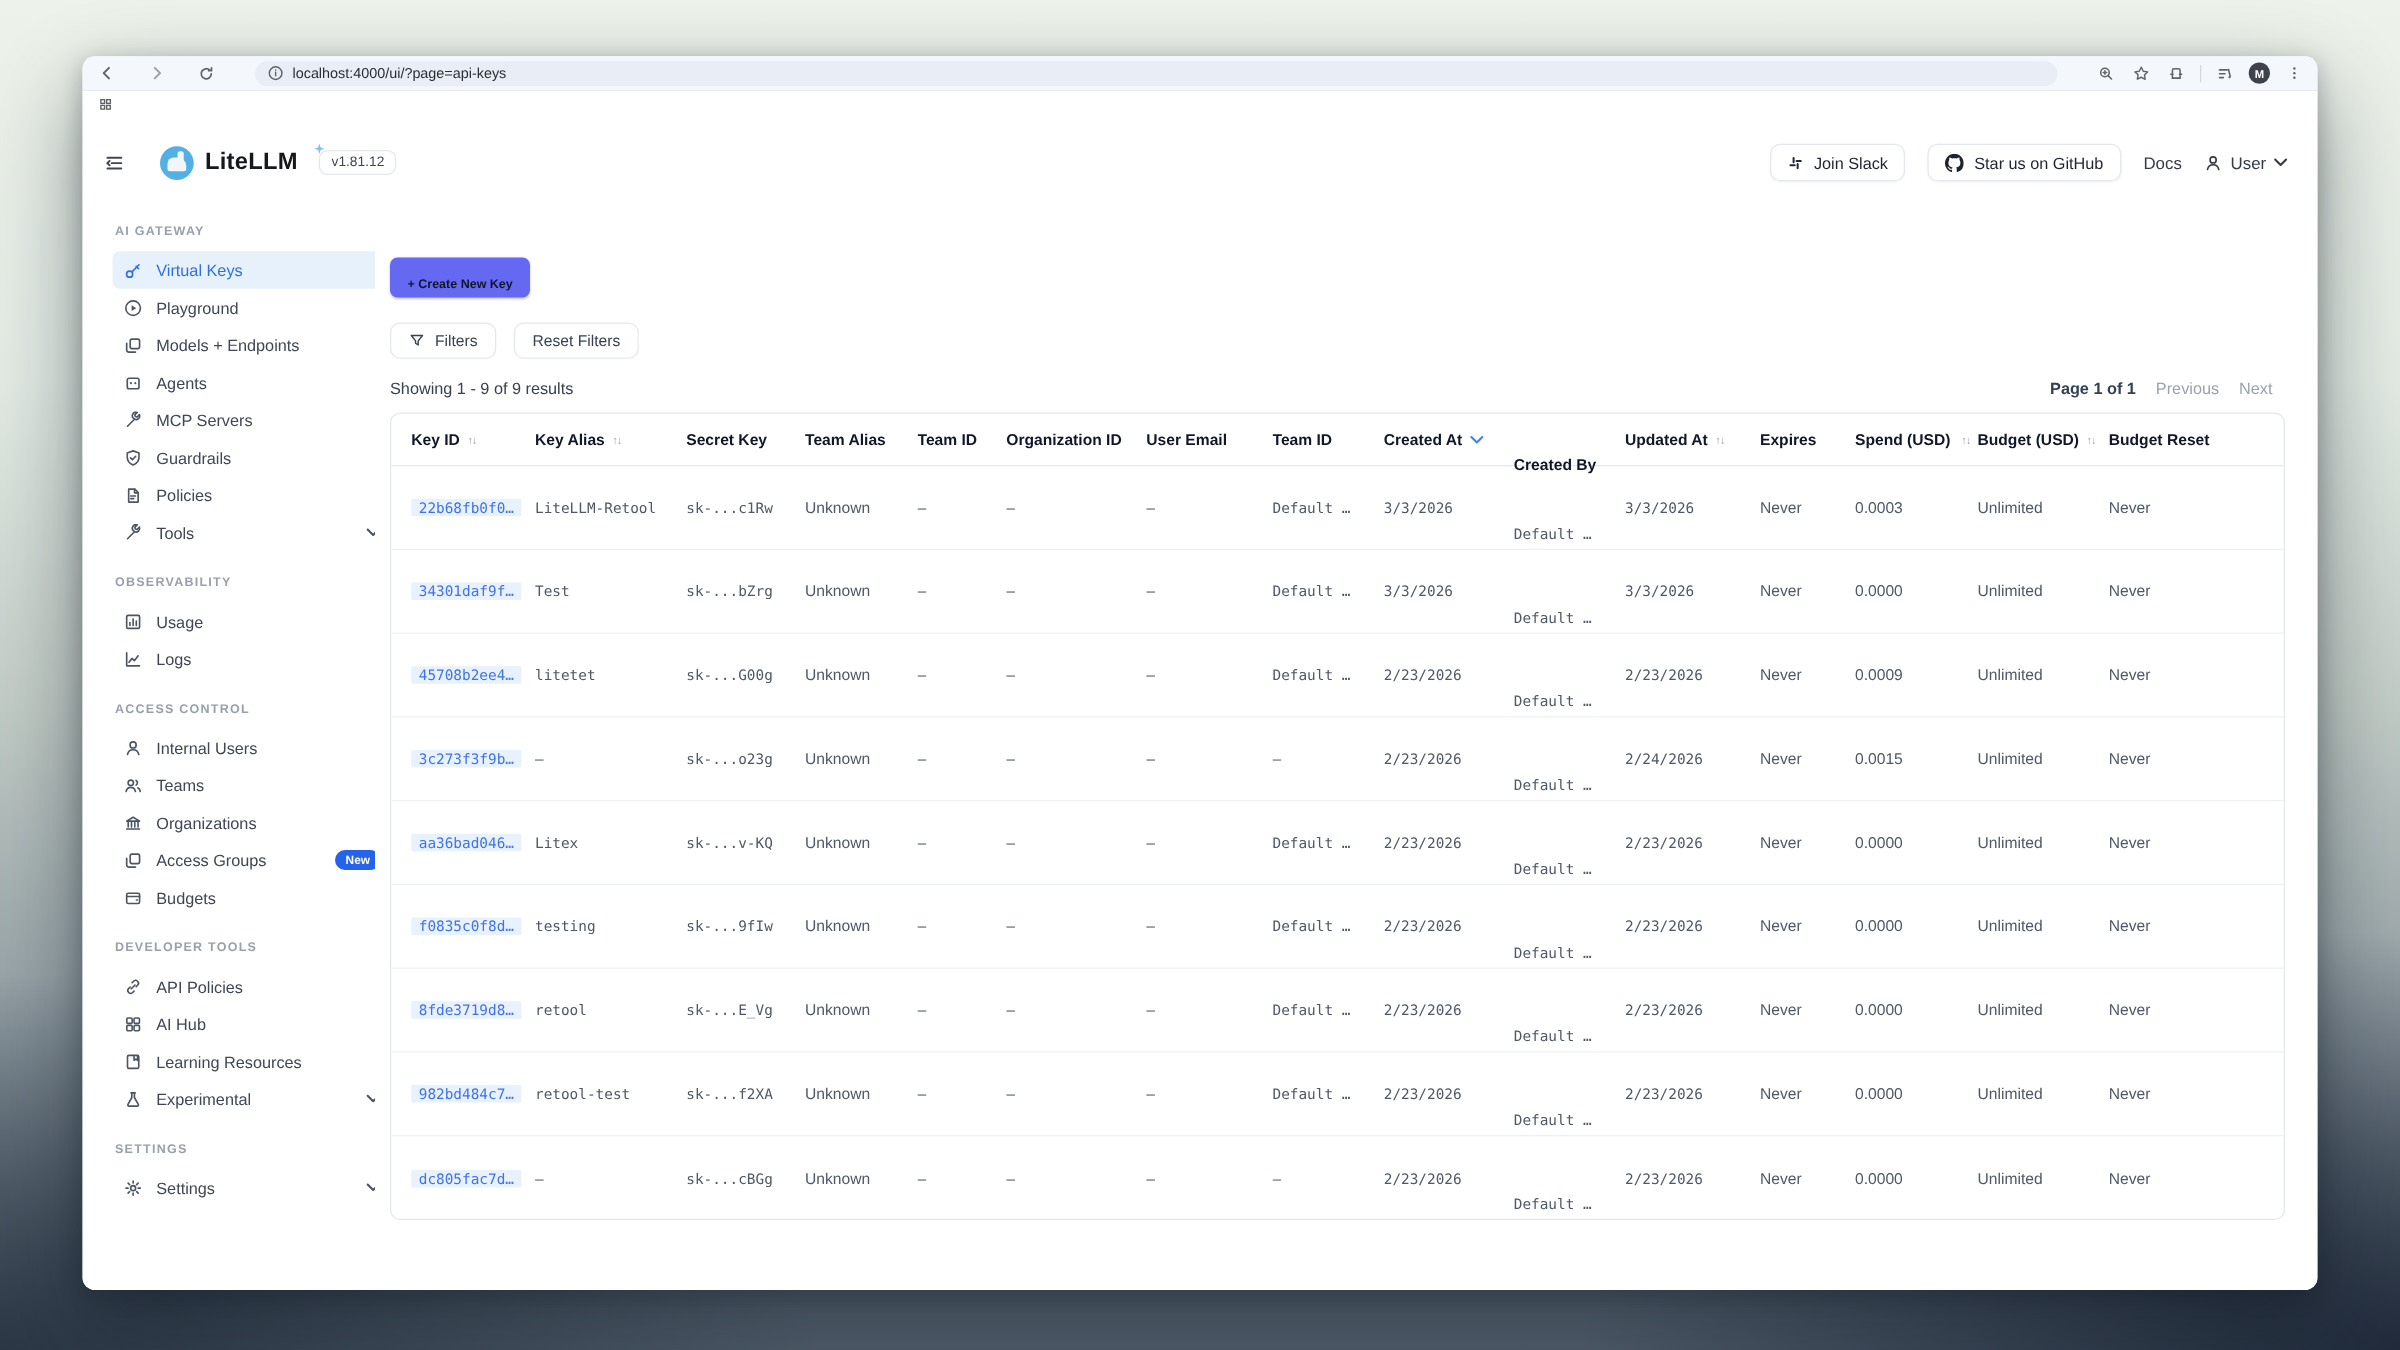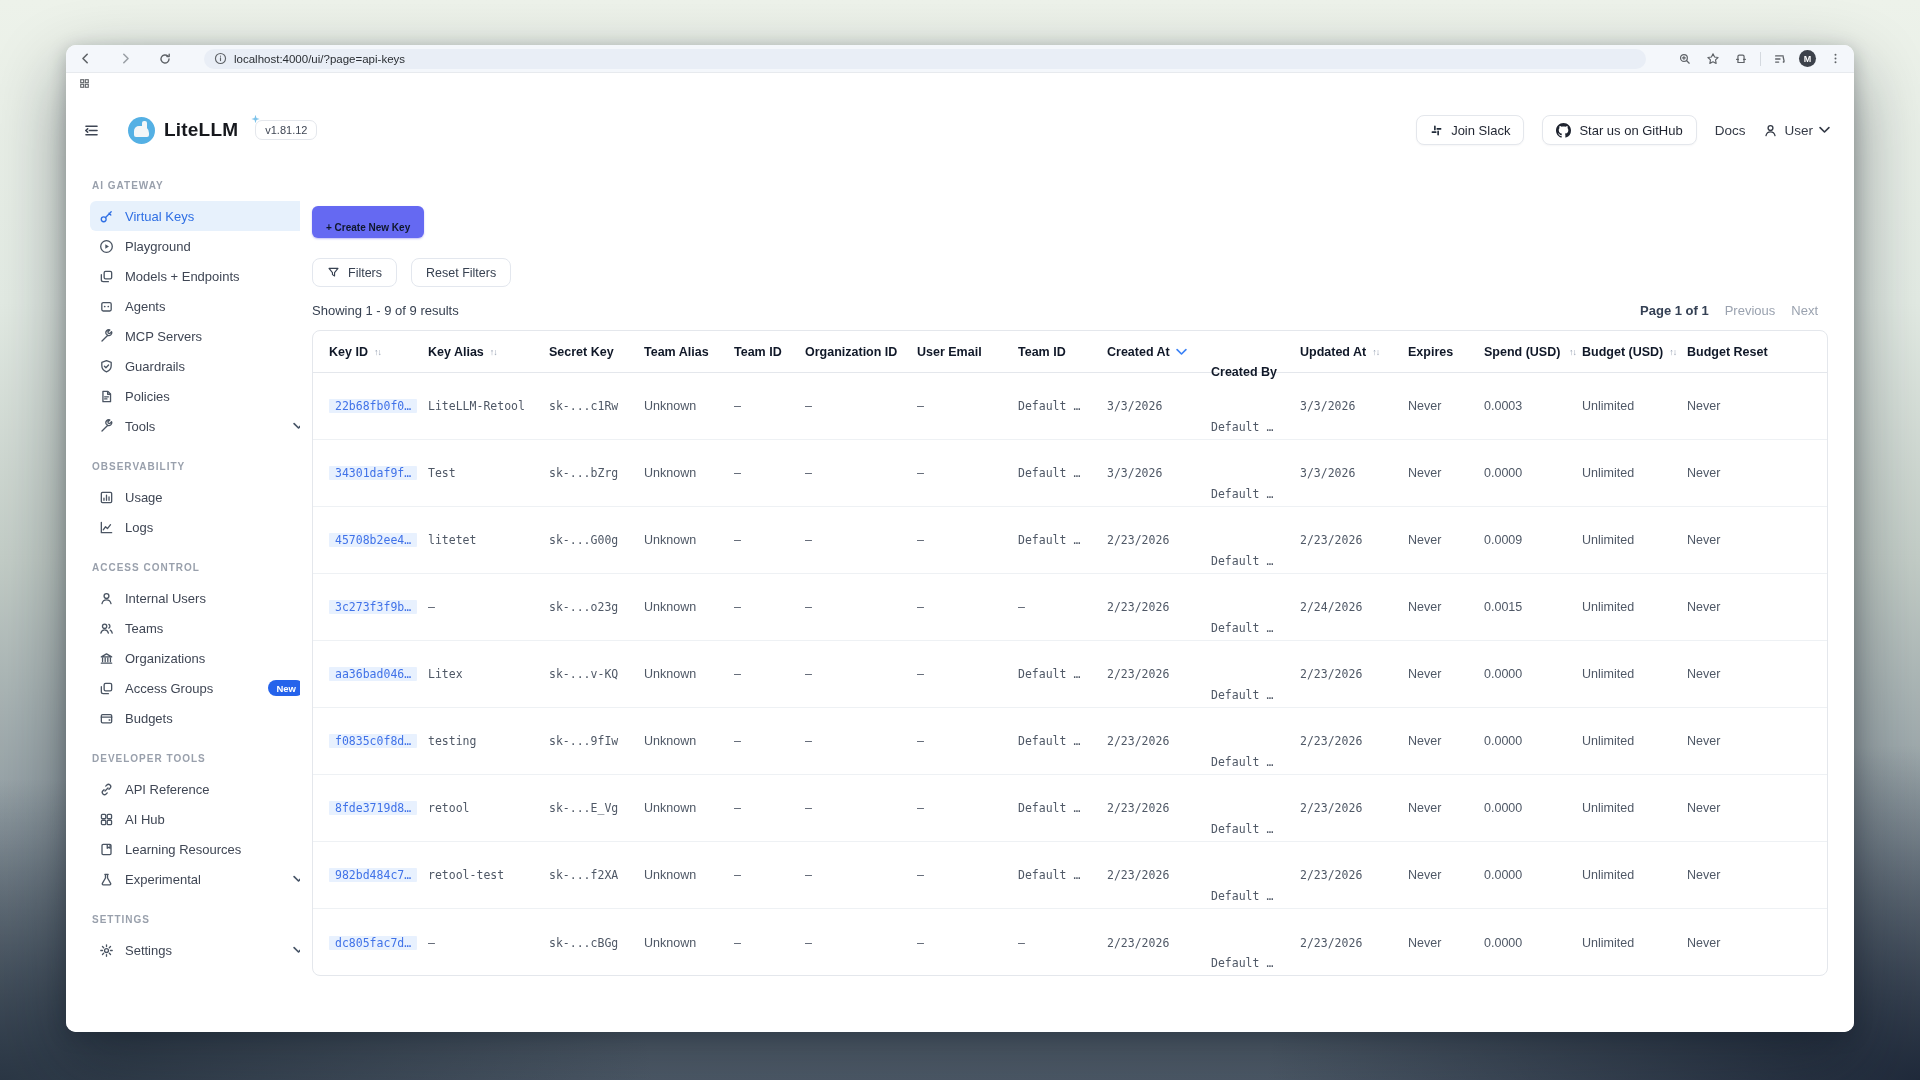--- a/index.html
+++ b/index.html
@@ -360,21 +360,21 @@
             </span>
             <span class="sb-label">Budgets</span>
           </div>
           <div class="sb-section-label">DEVELOPER TOOLS</div>
           <div class="sb-item">
             <span class="sb-ic">
               <svg width="15" height="15" viewBox="0 0 16 16" fill="none" stroke="currentColor" stroke-width="1.4" stroke-linecap="round" stroke-linejoin="round">
                 <path d="M6.4 9.6l3.2-3.2M7.2 4.4l1.2-1.2a2.4 2.4 0 0 1 3.4 3.4l-1.2 1.2M8.8 11.6l-1.2 1.2a2.4 2.4 0 0 1-3.4-3.4l1.2-1.2"></path>
               </svg>
             </span>
-            <span class="sb-label">API Reference</span>
+            <span class="sb-label">API Policies</span>
           </div>
           <div class="sb-item">
             <span class="sb-ic">
               <svg width="15" height="15" viewBox="0 0 16 16" fill="none" stroke="currentColor" stroke-width="1.4" stroke-linecap="round" stroke-linejoin="round">
                 <rect x="2.6" y="2.6" width="4.6" height="4.6" rx="1"></rect>
                 <rect x="8.8" y="2.6" width="4.6" height="4.6" rx="1"></rect>
                 <rect x="2.6" y="8.8" width="4.6" height="4.6" rx="1"></rect>
                 <rect x="8.8" y="8.8" width="4.6" height="4.6" rx="1"></rect>
               </svg>
             </span>

